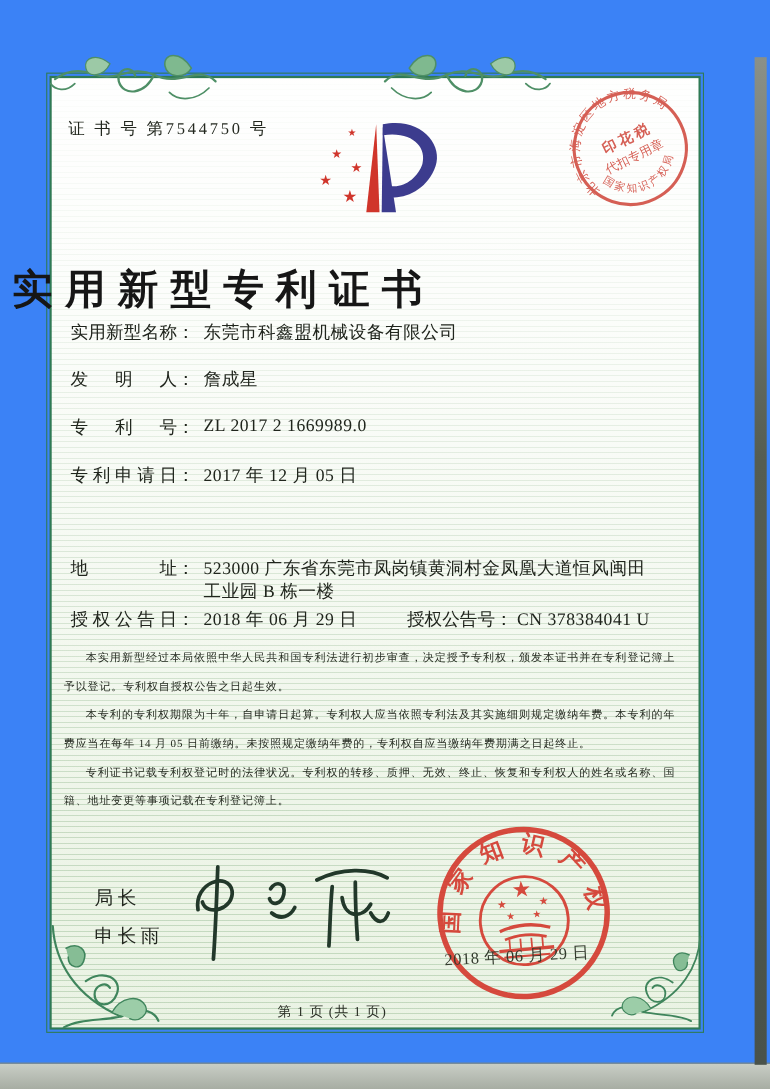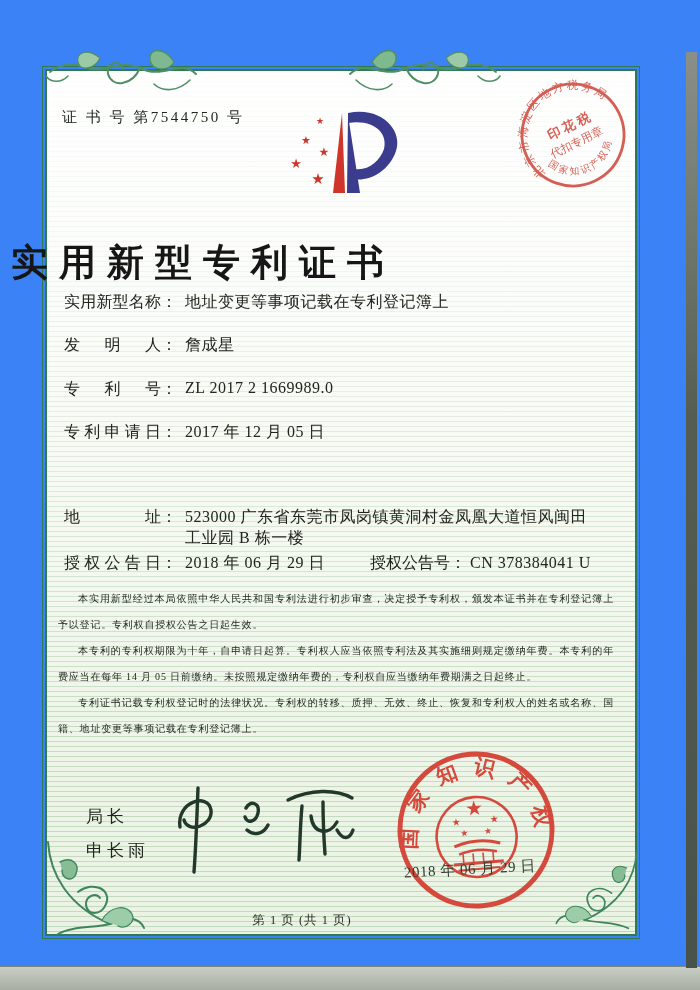--- a/index.html
+++ b/index.html
@@ -135,21 +135,21 @@
       <textPath href="#tax-arc-bottom" startOffset="3">国家知识产权局</textPath>
     </text>
     <text x="60" y="55" text-anchor="middle" fill="#cf4438" font-size="12" font-weight="bold">印 花 税</text>
     <text x="60" y="71" text-anchor="middle" fill="#cf4438" font-size="10.5">代扣专用章</text>
   </svg>
 
   <div class="title">实用新型专利证书</div>
 
   <div class="frow" style="top:292px;">
     <span class="flabel">实用新型名称</span><span class="fcolon">：</span>
-    <span class="fvalue">地址变更等事项记载在专利登记簿上</span>
+    <span class="fvalue">东莞市科鑫盟机械设备有限公司</span>
   </div>
   <div class="frow" style="top:335px;">
     <span class="flabel">发明人</span><span class="fcolon">：</span>
     <span class="fvalue">詹成星</span>
   </div>
   <div class="frow" style="top:379px;">
     <span class="flabel">专利号</span><span class="fcolon">：</span>
     <span class="fvalue">ZL 2017 2 1669989.0</span>
   </div>
   <div class="frow" style="top:422px;">

